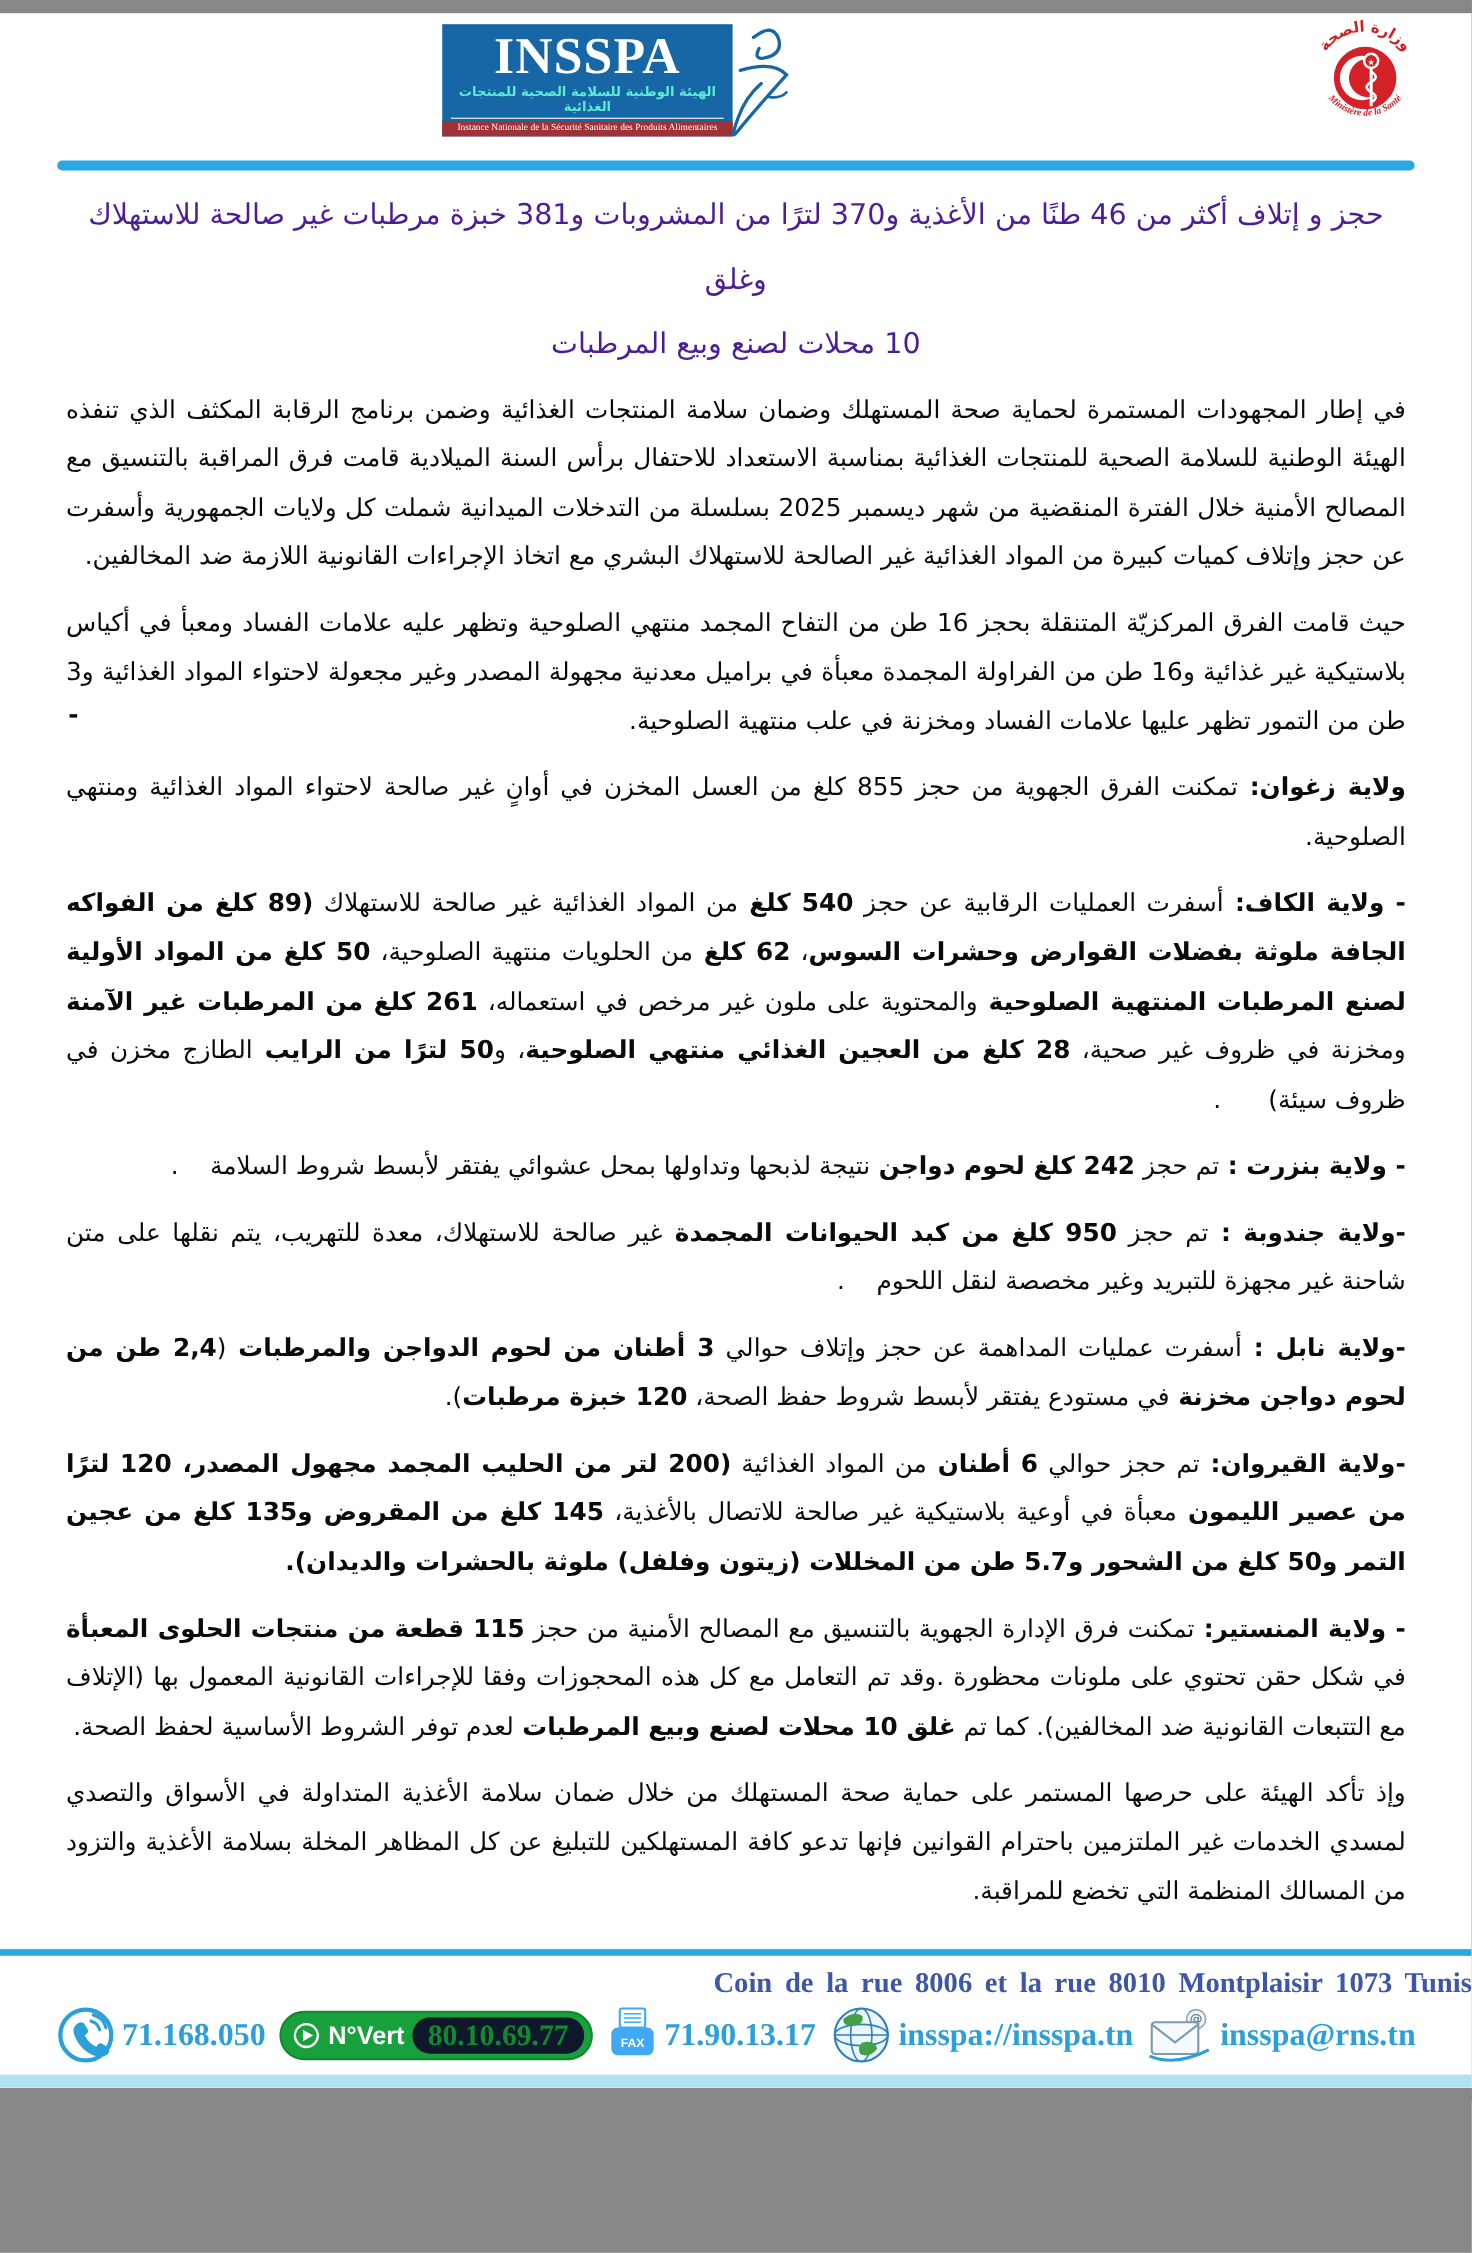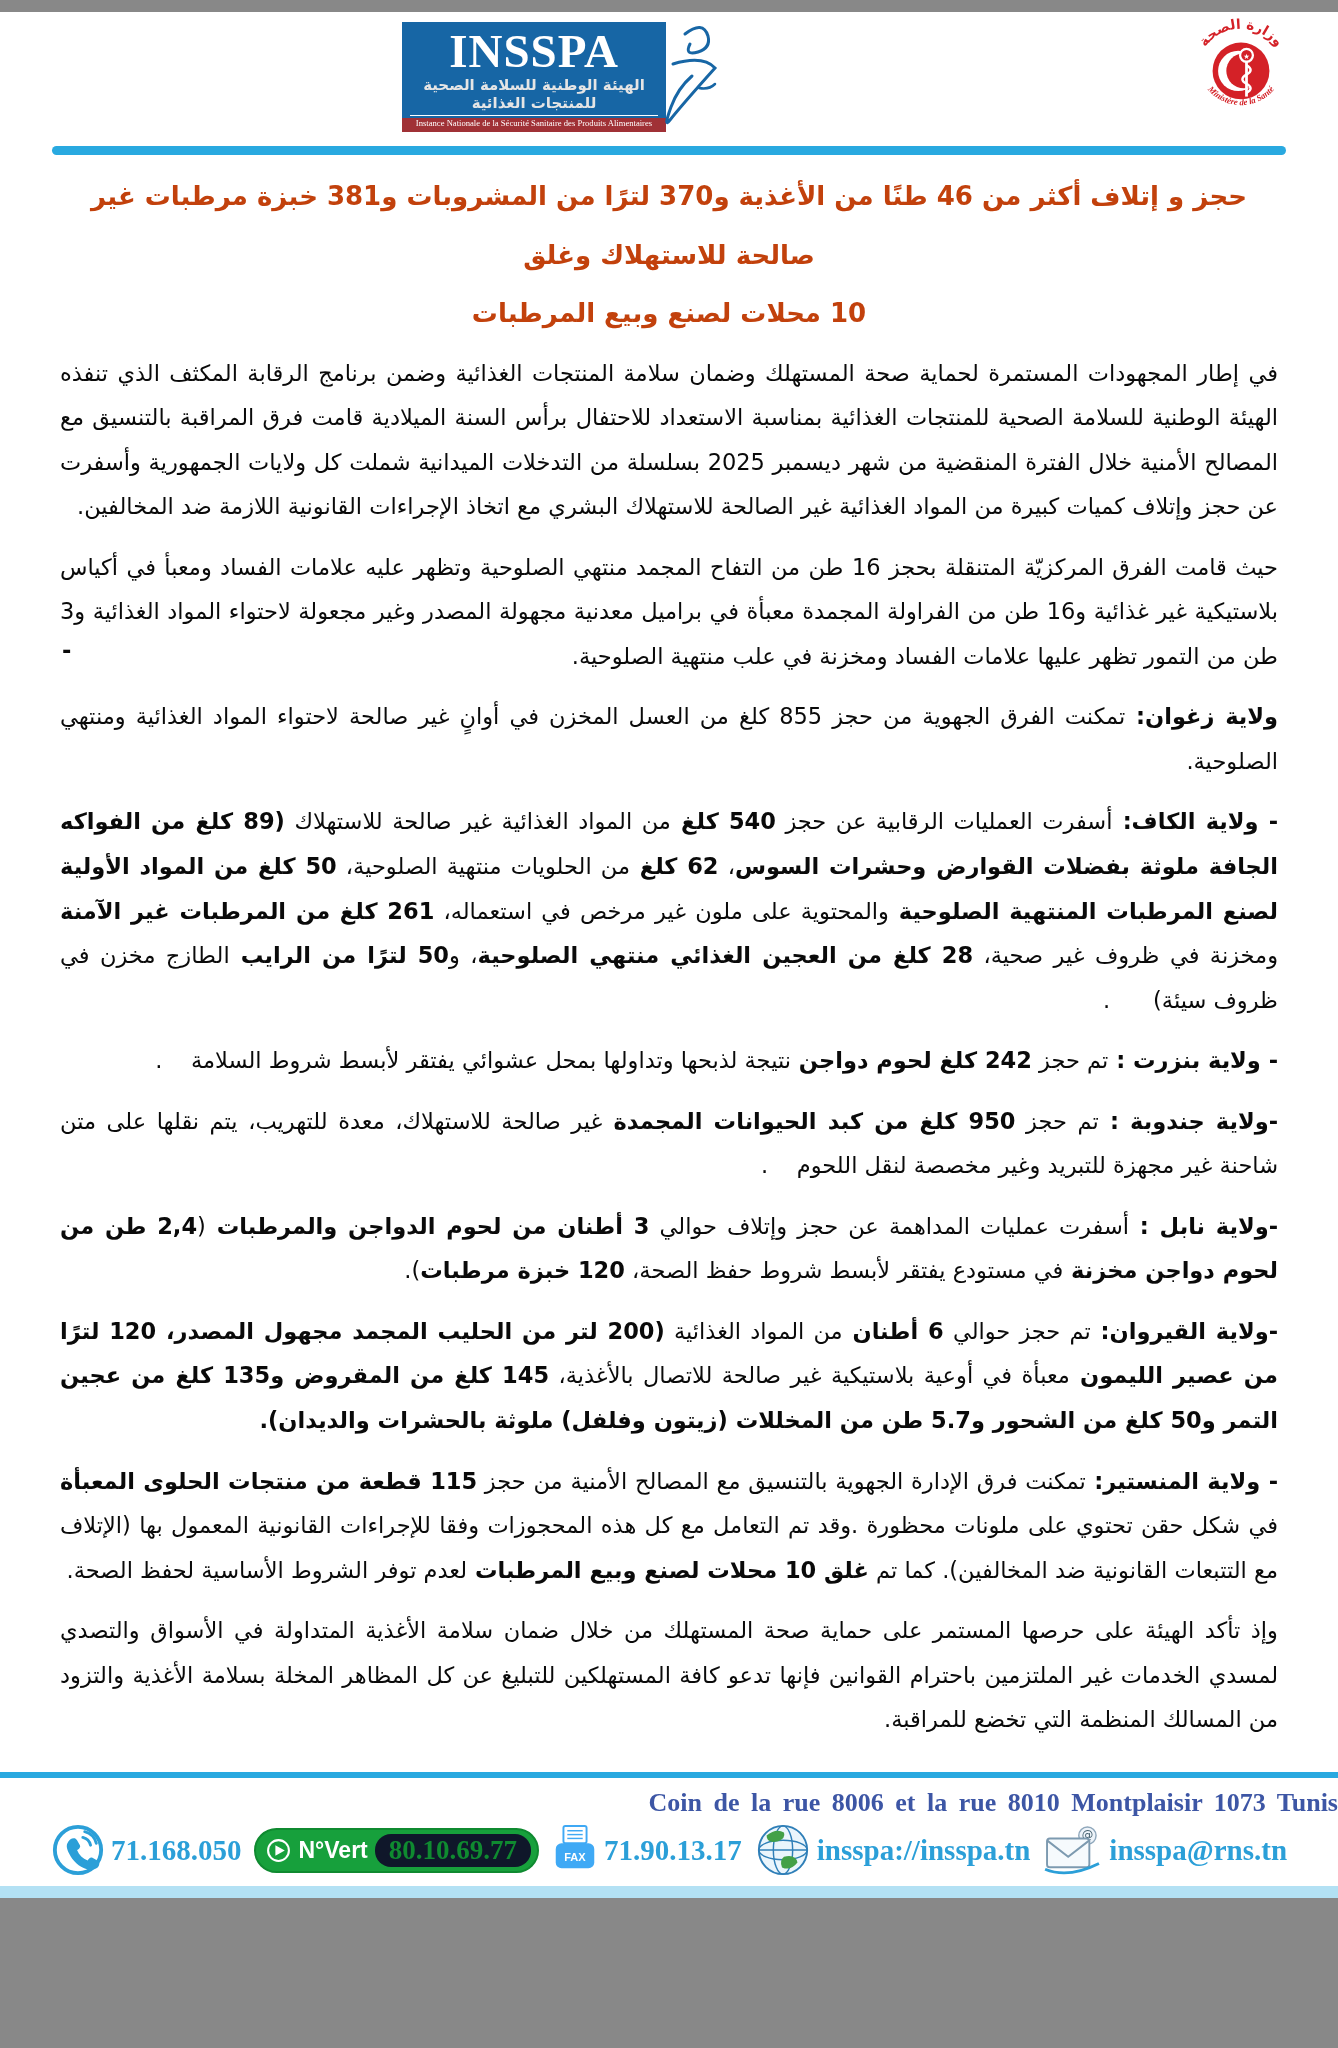--- a/index.html
+++ b/index.html
@@ -5,32 +5,32 @@
   html,body{margin:0;padding:0;background:#888;}
   .page{width:1338px;height:1886px;margin:12px auto;background:#fff;position:relative;overflow:hidden;
         font-family:"DejaVu Sans",sans-serif;color:#0a0a0a;}
 
   
   .header{position:relative;height:134px;}
   .logo-box{position:absolute;left:402px;top:10px;width:264px;background:var(--logo_blue,#1766a5);
             text-align:center;box-sizing:border-box;}
   .logo-acronym{font-family:"Liberation Serif",serif;font-weight:bold;font-size:47px;line-height:.95;
                 color:#fff;padding-top:7px;letter-spacing:1px;}
-  .logo-arabic{direction:rtl;font-size:15px;color:#e5e5e5;margin:2px 8px 0;padding-bottom:3px;
+  .logo-arabic{direction:rtl;font-size:12px;color:#5eead4;margin:2px 8px 0;padding-bottom:3px;
                border-bottom:1.5px solid #fff;font-weight:bold;}
   .logo-french-band{display:block;background:var(--red_band,#a03136);color:#fff;font-size:8.6px;
                     font-family:"Liberation Serif",serif;padding:0 2px 4px;margin-top:2px;}
   .signature{position:absolute;left:655px;top:6px;}
   .ministry{position:absolute;right:42px;top:2px;}
 
   .rule{height:9px;border-radius:5px;background:var(--rule_blue,#29a9e0);margin:0 52px;}
 
   
-  .doc-title{direction:rtl;text-align:center;font-weight:bold;font-size:26px;line-height:2.25;
-             margin:12px 60px 6px;color:#c2410c;}
+  .doc-title{direction:rtl;text-align:center;font-weight:normal;font-size:26px;line-height:2.25;
+             margin:12px 60px 6px;color:#4c1d95;}
 
   
   .main{direction:rtl;margin:8px 60px 0;height:1620px;overflow:hidden;}
   .para{font-size:22.5px;line-height:1.98;text-align:justify;margin:0 0 16px;position:relative;}
   .para .b{font-weight:bold;}
   .dash-left{position:absolute;left:2px;bottom:6px;font-weight:bold;}
 
   
   .footer{position:absolute;left:0;right:0;bottom:0;background:#fff;}
   .footer-rule{height:6px;background:var(--rule_blue,#29a9e0);}

